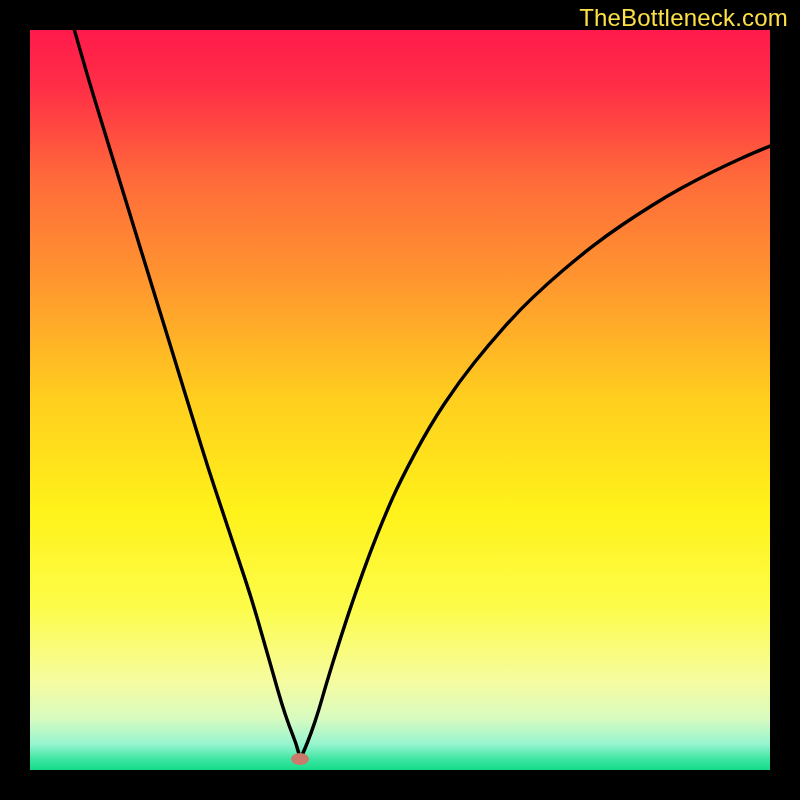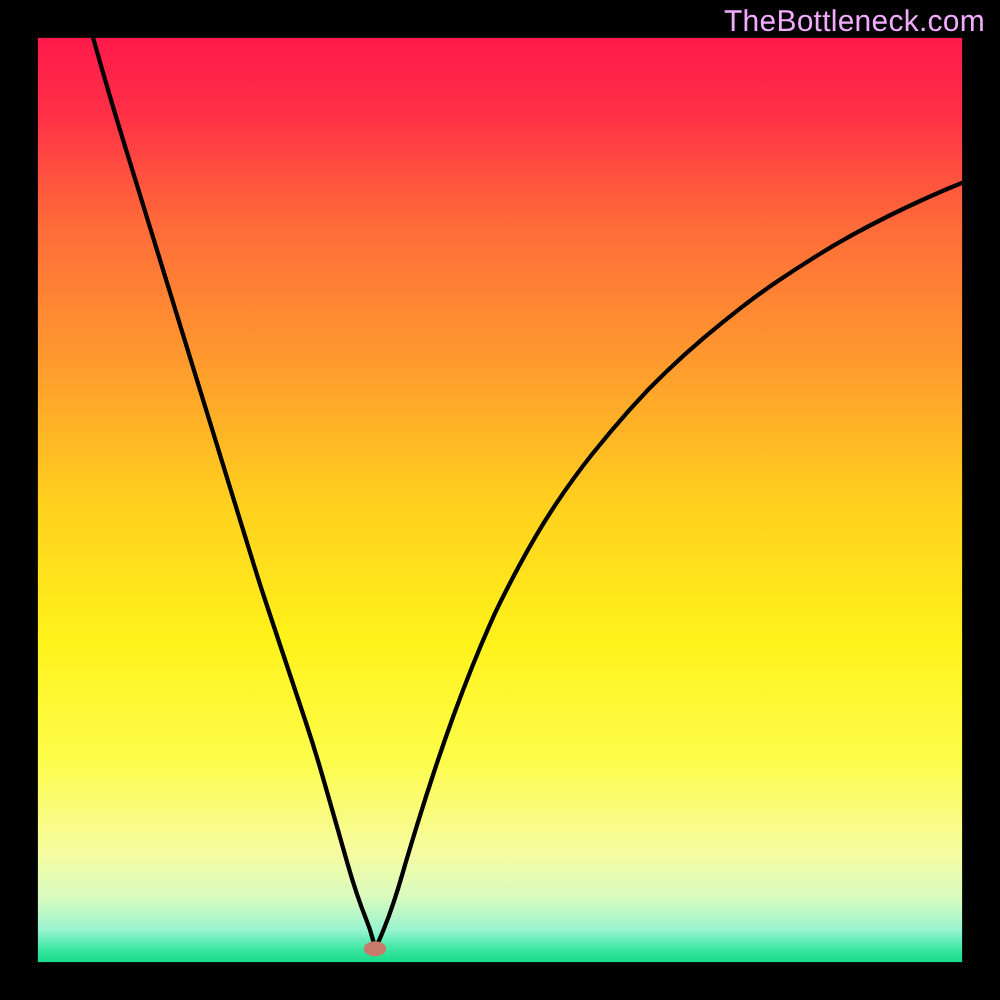--- a/index.html
+++ b/index.html
@@ -43,21 +43,21 @@
   }
   .min-marker {
     position: absolute;
     background: #c97a6a;
     border-radius: 50% / 50%;
   }
   .watermark {
     position: absolute;
     top: 4px;
     right: 12px;
-    color: #f0abfc;
+    color: #fde047;
     font-size: 24px;
     font-weight: 500;
     letter-spacing: 0.2px;
   }
 </style>
 </head>
 <body>
 
 <div class="frame">
 

